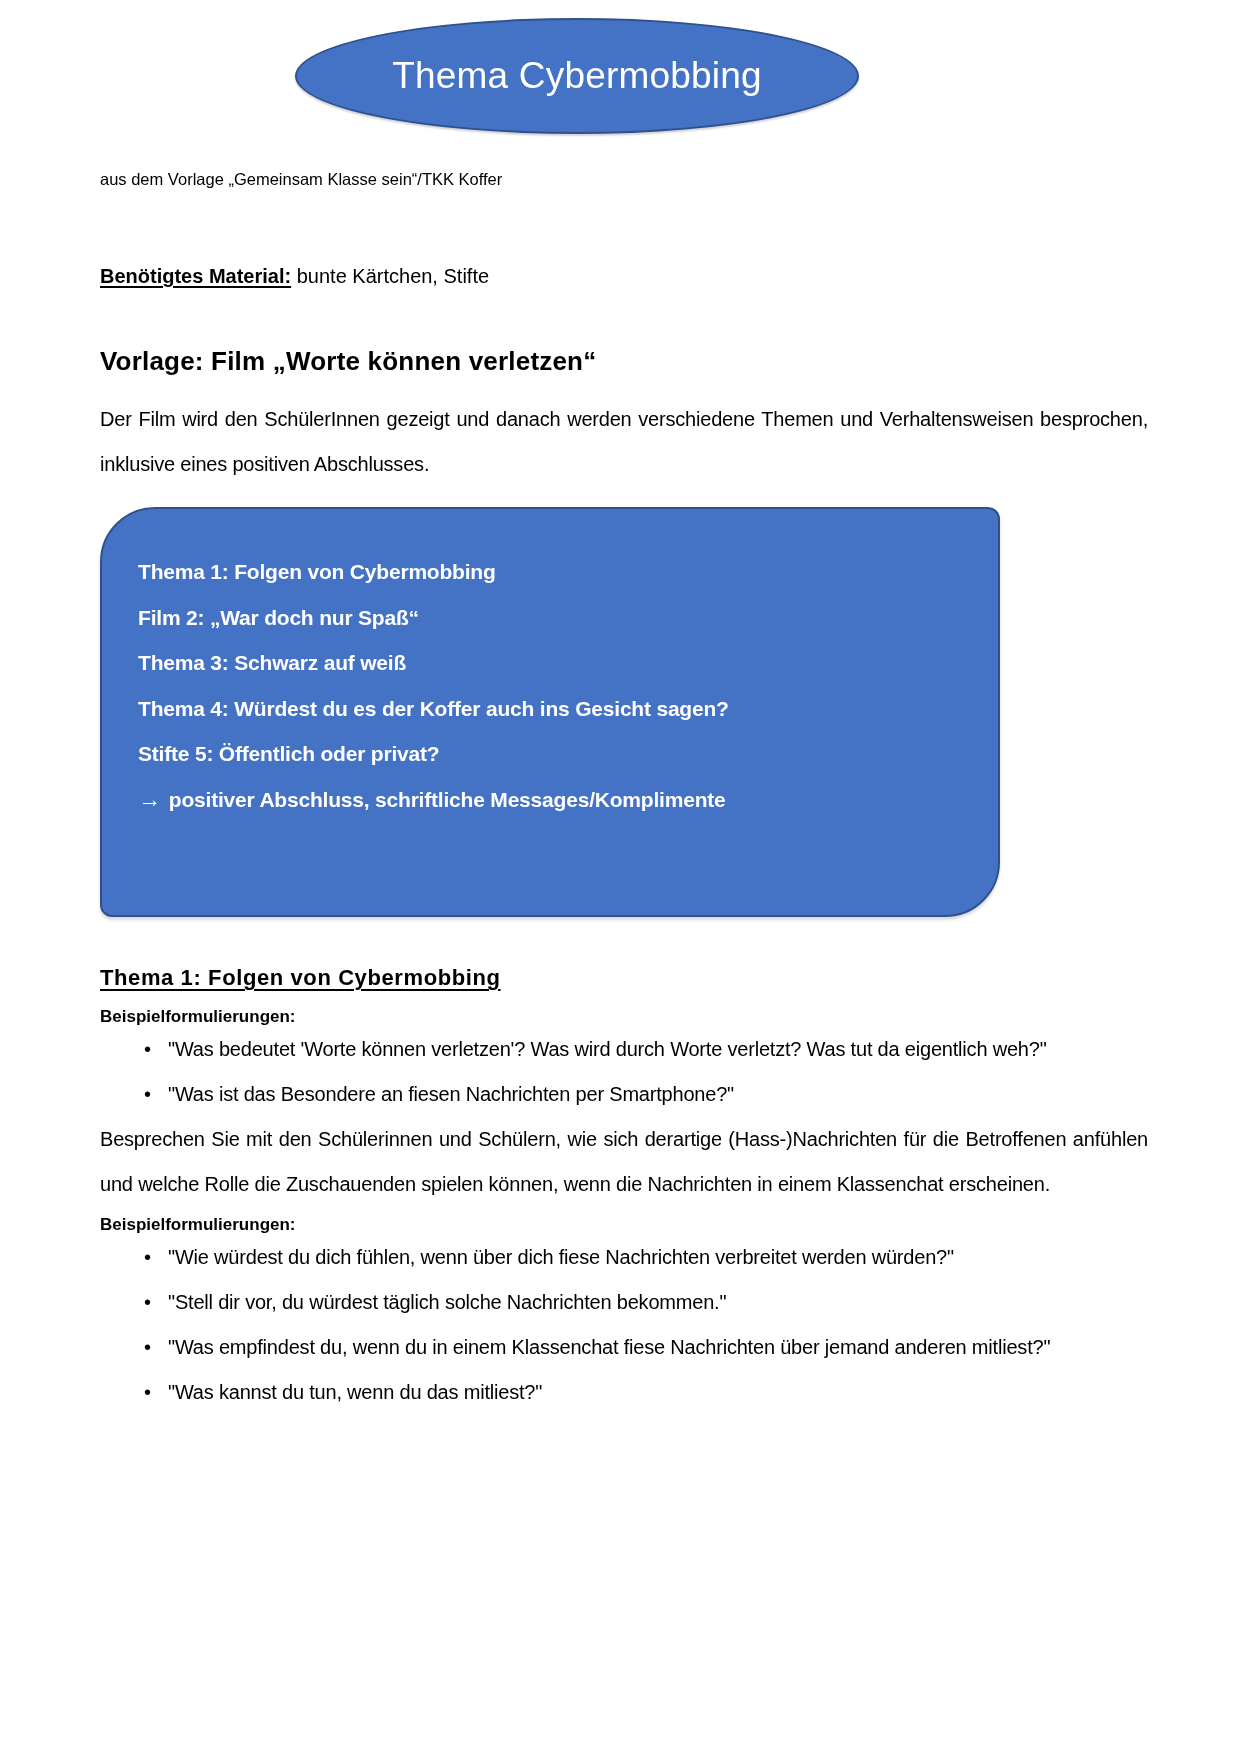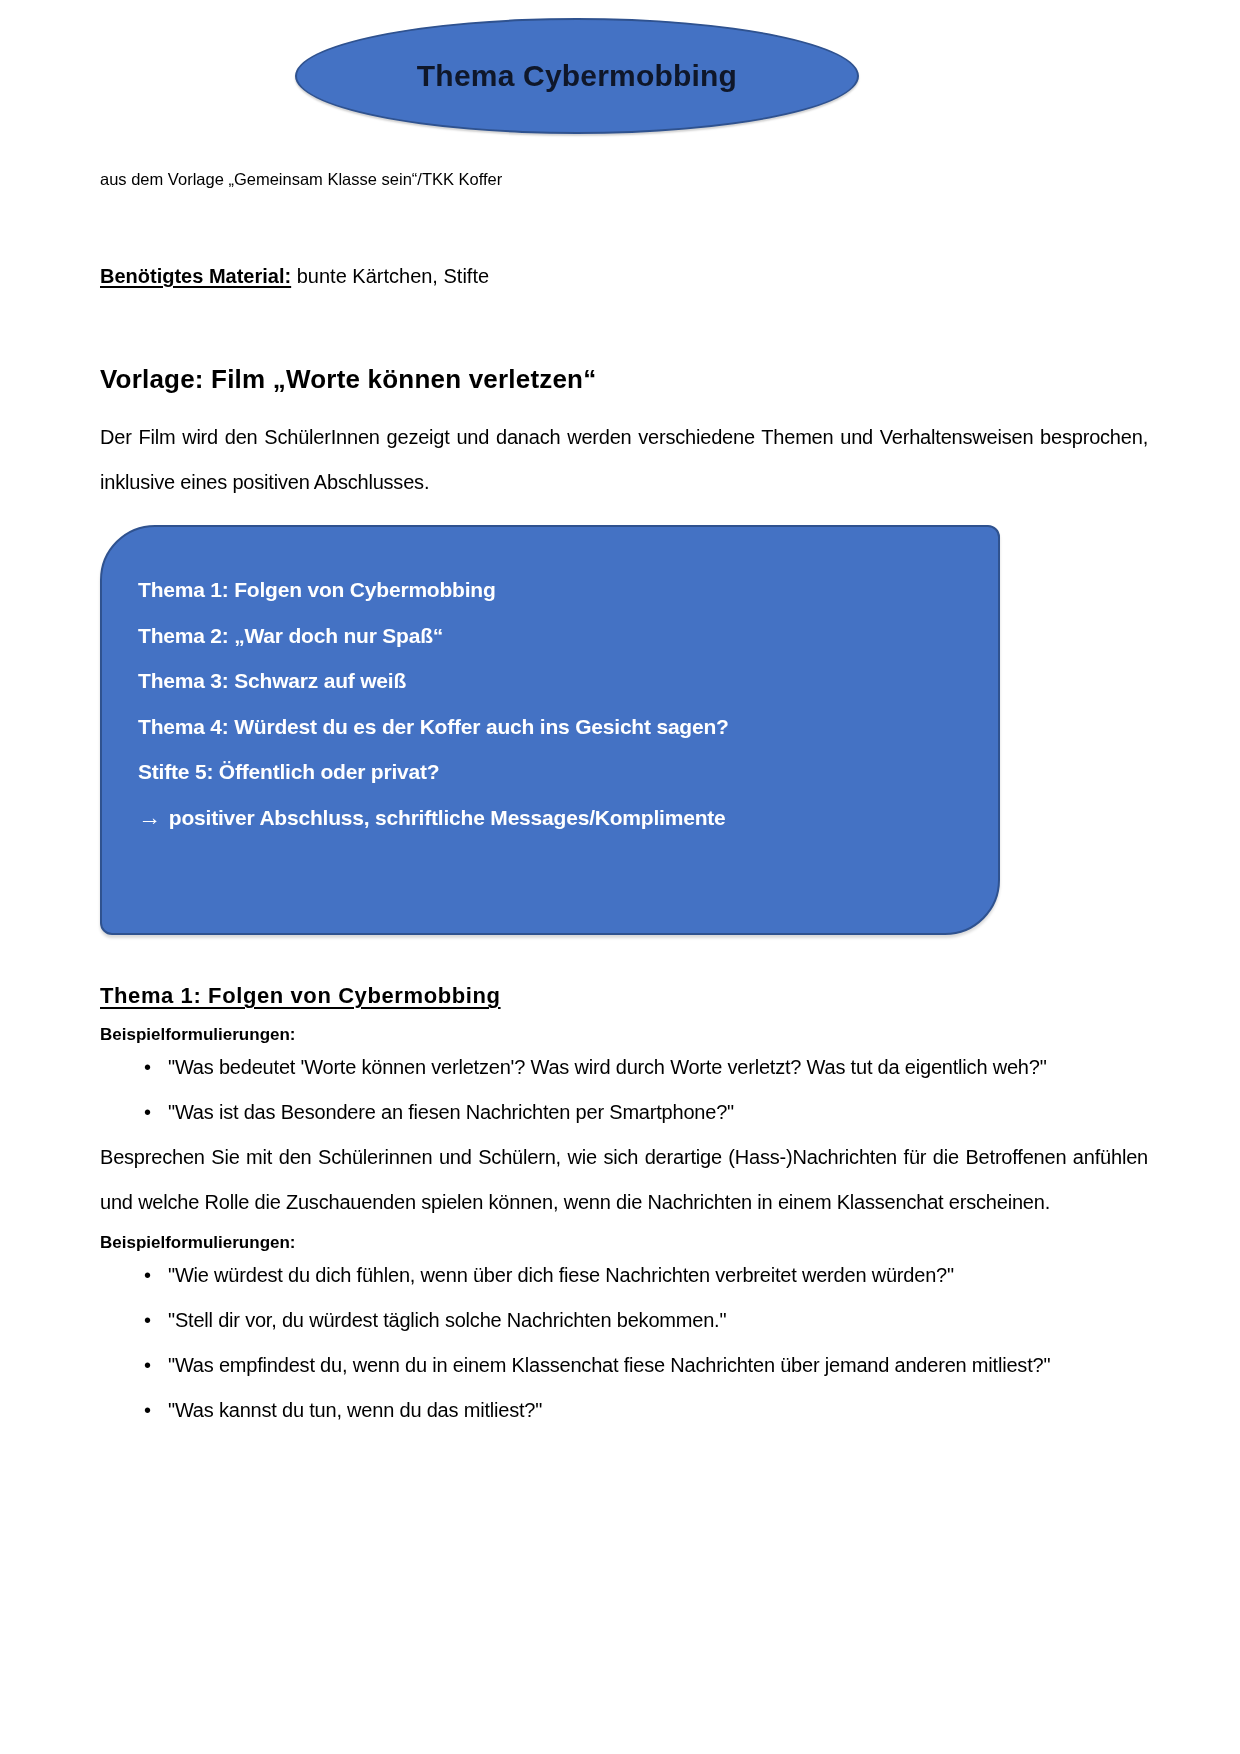--- a/index.html
+++ b/index.html
@@ -20,31 +20,31 @@
   .banner {
     width: 560px; height: 112px;
     margin-left: 195px;
     background: #4472C4;
     border: 2px solid #2F528F;
     border-radius: 50%;
     display: flex; align-items: center; justify-content: center;
     box-shadow: 0 2px 2px rgba(0,0,0,0.18);
   }
   .banner-title {
-    color: #0f172a;
-    font-size: 30px;
-    font-weight: bold;
+    color: #ffffff;
+    font-size: 37px;
+    font-weight: normal;
     letter-spacing: 0.2px;
   }
   
   .source-line { margin-top: 36px; font-size: 16.5px; }
   .material-line { margin-top: 76px; font-size: 20px; }
   .material-label { font-weight: bold; text-decoration: underline; text-decoration-thickness: 2px; text-underline-offset: 3px; }
   .vorlage-heading {
-    margin-top: 76px;
+    margin-top: 58px;
     font-size: 26px;
     font-weight: bold;
     letter-spacing: 0.2px;
   }
   .body-par {
     margin-top: 20px;
     font-size: 20px;
     line-height: 45px;
     text-align: justify;
     letter-spacing: -0.2px;
@@ -117,21 +117,21 @@
     <span class="material-label">Benötigtes Material:</span>
     <span class="material-value">bunte Kärtchen, Stifte</span>
   </div>
 
   <div class="vorlage-heading">Vorlage: Film „Worte können verletzen“</div>
 
   <div class="body-par">Der Film wird den SchülerInnen gezeigt und danach werden verschiedene Themen und Verhaltensweisen besprochen, inklusive eines positiven Abschlusses.</div>
 
   <div class="themes-box">
     <p class="theme-line">Thema 1: Folgen von Cybermobbing</p>
-    <p class="theme-line">Thema 2: „War doch nur Spaß“</p>
+    <p class="theme-line">Film 2: „War doch nur Spaß“</p>
     <p class="theme-line">Thema 3: Schwarz auf weiß</p>
     <p class="theme-line">Thema 4: Würdest du es der Koffer auch ins Gesicht sagen?</p>
     <p class="theme-line">Stifte 5: Öffentlich oder privat?</p>
     <p class="theme-line themes-footer">
       <span class="arrow-icon">→</span>
       <span>positiver Abschluss, schriftliche Messages/Komplimente</span>
     </p>
   </div>
 
   <div class="topic-heading">Thema 1: Folgen von Cybermobbing</div>

